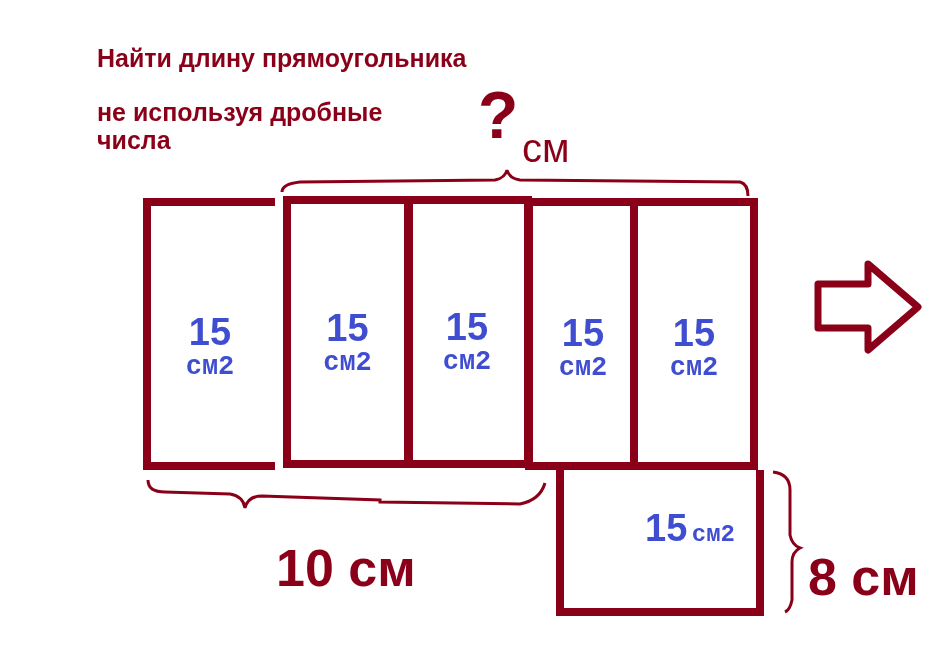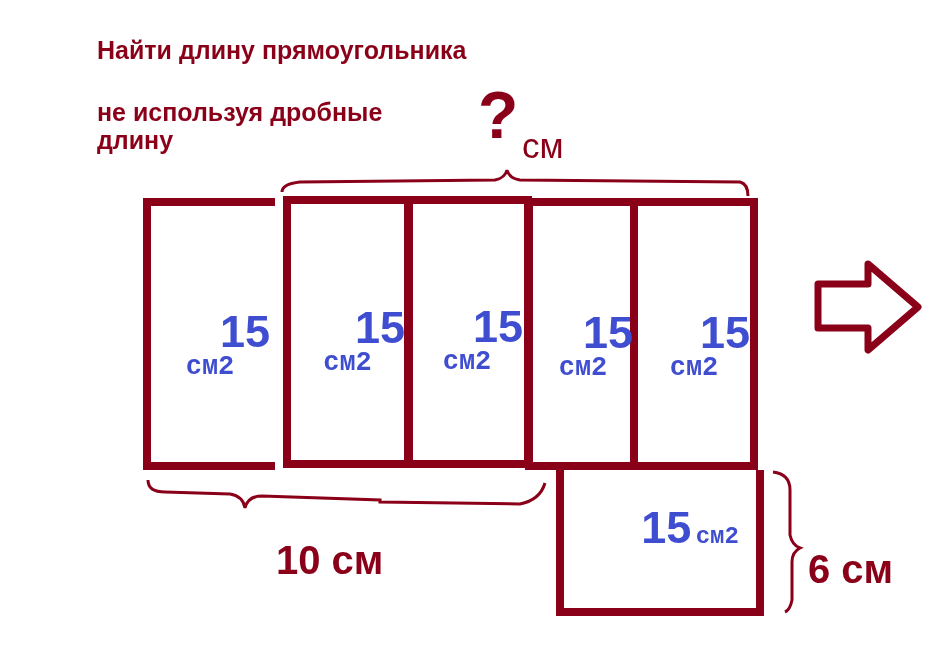--- a/index.html
+++ b/index.html
@@ -1,32 +1,32 @@
 <!DOCTYPE html>
 <html><head>
 <meta charset="utf-8">
 <style>
   html,body{margin:0;padding:0;background:#fff;}
   body{width:948px;height:666px;position:relative;overflow:hidden;font-family:"Liberation Sans",sans-serif;}
   .title{position:absolute;left:97px;color:#8B0019;font-weight:bold;font-size:25px;line-height:36px;}
   .q{position:absolute;left:478px;top:82px;color:#8B0019;font-weight:bold;font-size:66px;line-height:66px;}
-  .qcm{position:absolute;left:522px;top:126px;color:#8B0019;font-size:35px;}
+  .qcm{position:absolute;left:522px;top:126px;color:#8B0019;font-size:40px;}
   .rect{position:absolute;border:8px solid #8B0019;box-sizing:border-box;}
   .lbl{position:absolute;color:#3F4ED0;font-weight:bold;text-align:center;}
-  .lbl .n{display:block;font-size:45px;line-height:40px;text-align:right;}
+  .lbl .n{display:block;font-size:38px;line-height:40px;}
   .lbl .u{display:block;font-size:27px;line-height:30px;font-family:Liberation Mono, monospace;}
-  .dim{position:absolute;color:#8B0019;font-weight:bold;font-size:40px;}
+  .dim{position:absolute;color:#8B0019;font-weight:bold;font-size:52px;}
   svg{position:absolute;left:0;top:0;}
 </style>
 </head>
 <body>
 
-<div class="title" style="top:32px;">Найти длину прямоугольника</div>
+<div class="title" style="top:40px;">Найти длину прямоугольника</div>
 <div class="title" style="top:94px;">не используя дробные</div>
-<div class="title" style="top:122px;">длину</div>
+<div class="title" style="top:122px;">числа</div>
 
 <div class="q">?</div>
 <div class="qcm">см</div>
 
 <svg width="948" height="666">
 
   <path d="M282 192 Q282 184 300 182 L495 180 Q505 178 507 170 Q509 178 520 180 L740 182 Q748 184 748 196" fill="none" stroke="#8B0019" stroke-width="3"></path>
 
   <path d="M148 480 Q148 492 165 492 L230 494 Q243 496 245 508 Q248 496 262 496 L380 500 L380 502 L520 504 Q540 500 545 483" fill="none" stroke="#8B0019" stroke-width="3"></path>
 
@@ -63,13 +63,13 @@
 <div class="lbl" style="left:638px;top:313px;width:112px;">
   <span class="n">15</span>
     <span class="u">см2</span>
 </div>
 <div class="lbl" style="left:620px;top:508px;width:140px;white-space:nowrap;">
   <span class="n" style="display:inline;">15</span>
   <span class="u" style="display:inline;font-size:24px;">см2</span>
 </div>
 
 <div class="dim" style="left:276px;top:538px;">10 см</div>
-<div class="dim" style="left:808px;top:547px;">6 см</div>
+<div class="dim" style="left:808px;top:547px;">8 см</div>
 
 </body></html>

